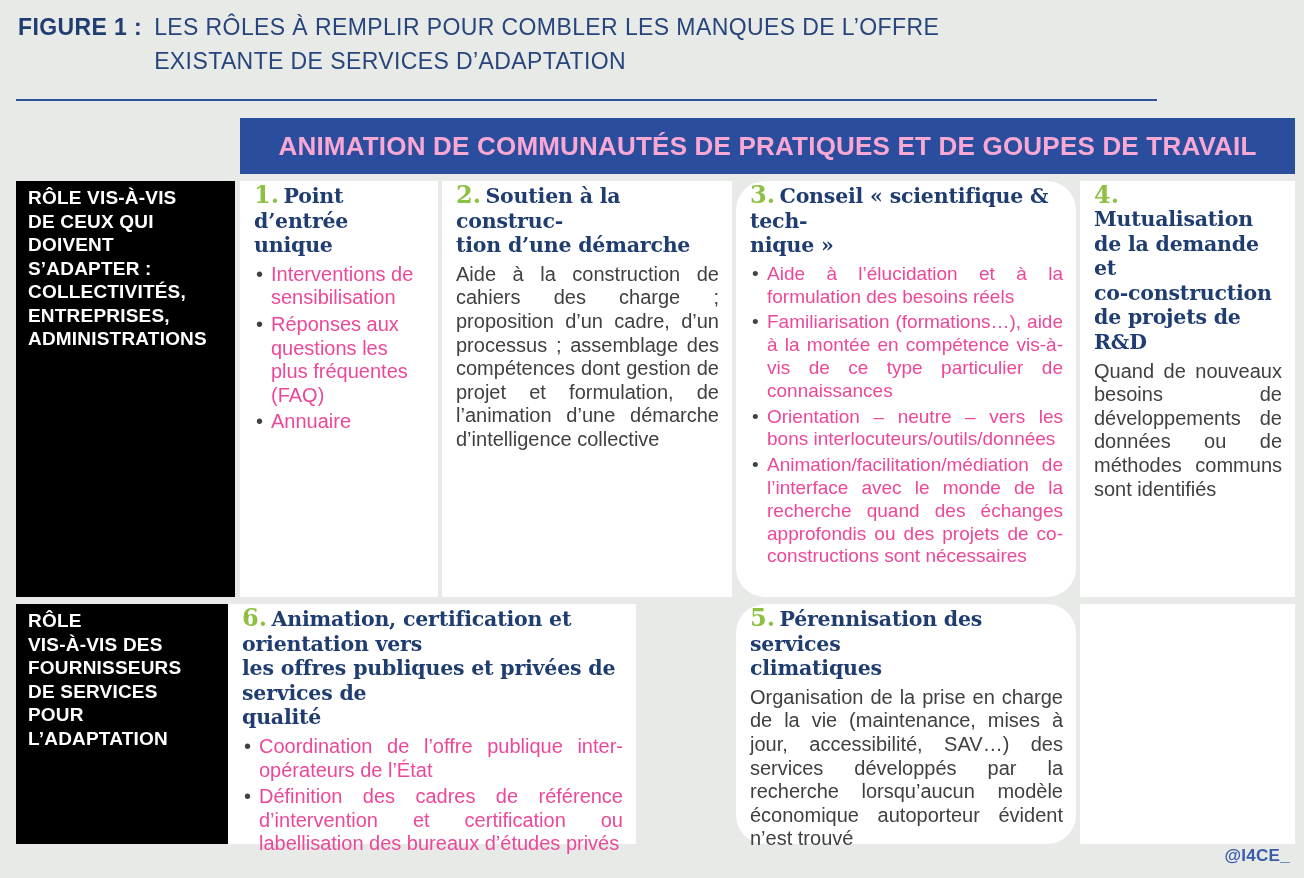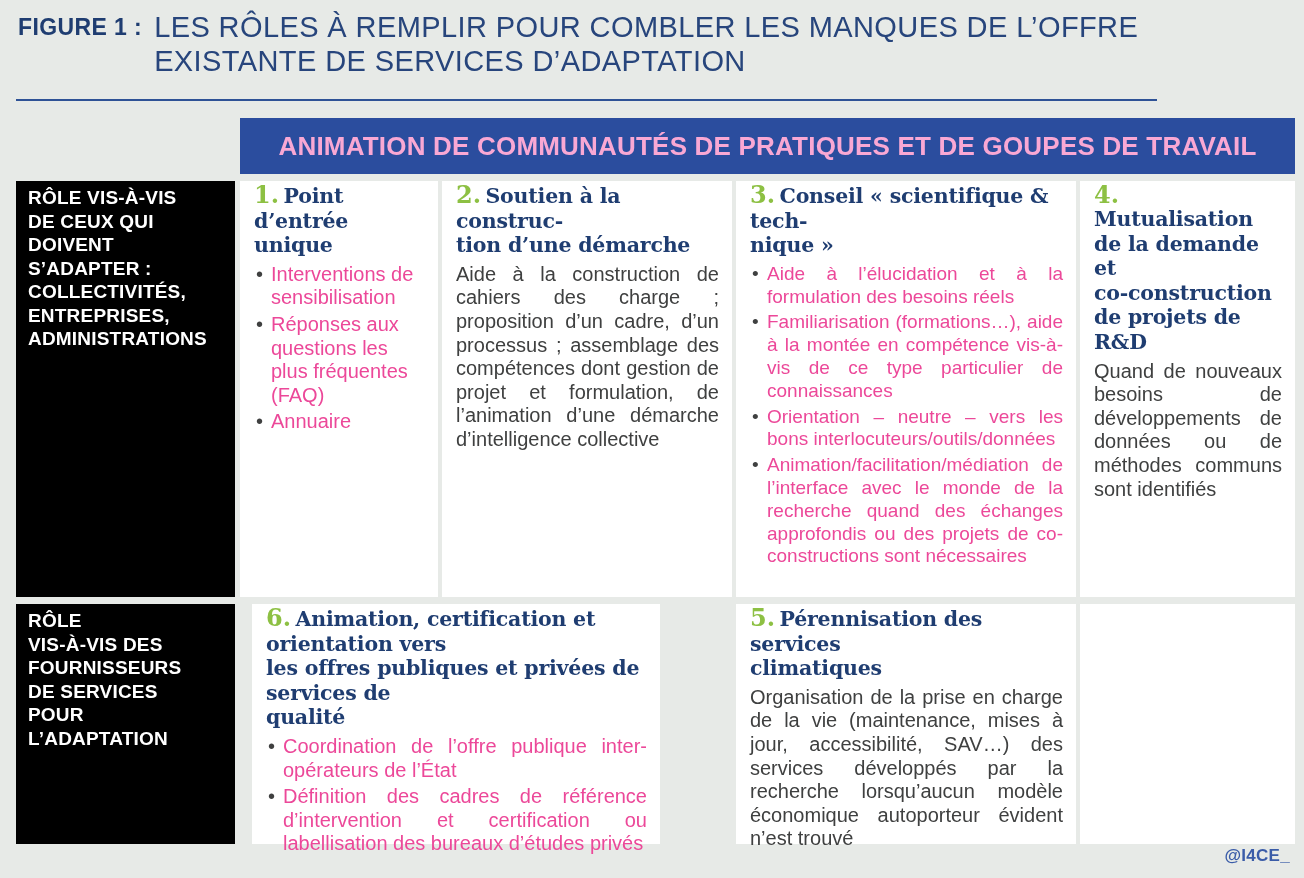--- a/index.html
+++ b/index.html
@@ -8,21 +8,21 @@
     background:#E7EAE7;
     font-family:"Liberation Sans",sans-serif;
   }
   
   .title-row{position:absolute;left:18px;top:10px;display:flex;width:1140px;}
   .figure-label{
     font-weight:bold;font-size:23px;line-height:34px;color:#1F3D71;
     white-space:nowrap;margin-right:12px;letter-spacing:.4px;
   }
   .figure-title{
-    font-size:29px;line-height:34px;color:#27457C;letter-spacing:.4px;
+    font-size:23px;line-height:34px;color:#27457C;letter-spacing:.4px;
     white-space:pre-line;
   }
   .divider{
     position:absolute;left:16px;top:99px;width:1141px;height:0;
     border-top:2px solid #2E5296;
   }
   
   .banner{
     position:absolute;left:240px;top:118px;width:1055px;height:56px;
     background:#2B4D9E;color:#f9a8d4;
@@ -35,23 +35,23 @@
     position:absolute;background:#000000;color:#FFFFFF;
     padding:5px 12px;box-sizing:border-box;
     font-weight:bold;font-size:19px;line-height:1.24;
     white-space:pre-line;letter-spacing:.2px;
   }
   .row1{top:181px;height:416px;}
   .row2{top:604px;height:240px;}
   .col-sb{left:16px;width:219px;}
   .col1{left:240px;width:198px;}
   .col2{left:442px;width:290px;}
-  .col3{left:736px;width:340px;}
+  .col3{left:736px;width:340px;border-radius:29px;}
   .col4{left:1080px;width:215px;}
-  .col12{left:252px;width:408px;}
+  .col12{left:228px;width:408px;}
   
   .cell-head{margin:0 0 5px 0;}
   .cell-num{
     font-family:"DejaVu Serif",serif;font-weight:bold;
     color:#8DC043;font-size:24px;line-height:1;
   }
   .cell-title{
     font-family:"DejaVu Serif",serif;font-weight:bold;
     color:#1F3D71;font-size:20.5px;line-height:1.2;
     white-space:pre-line;letter-spacing:-.2px;

